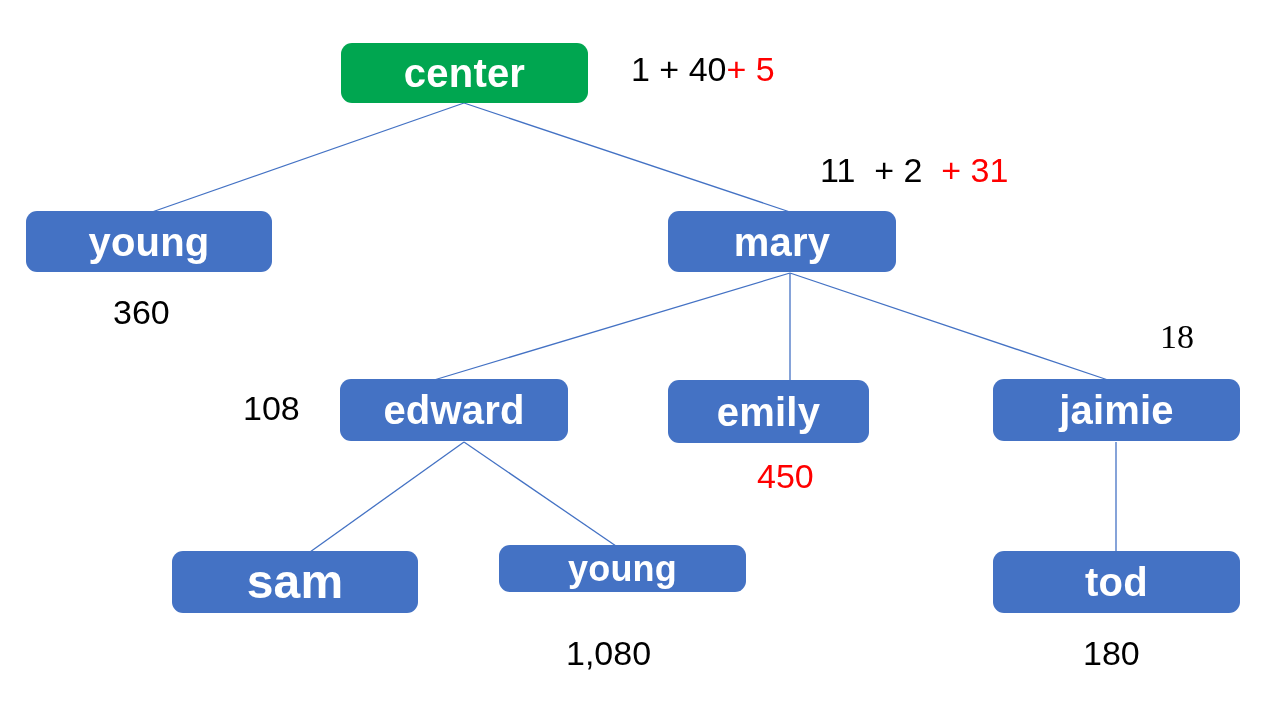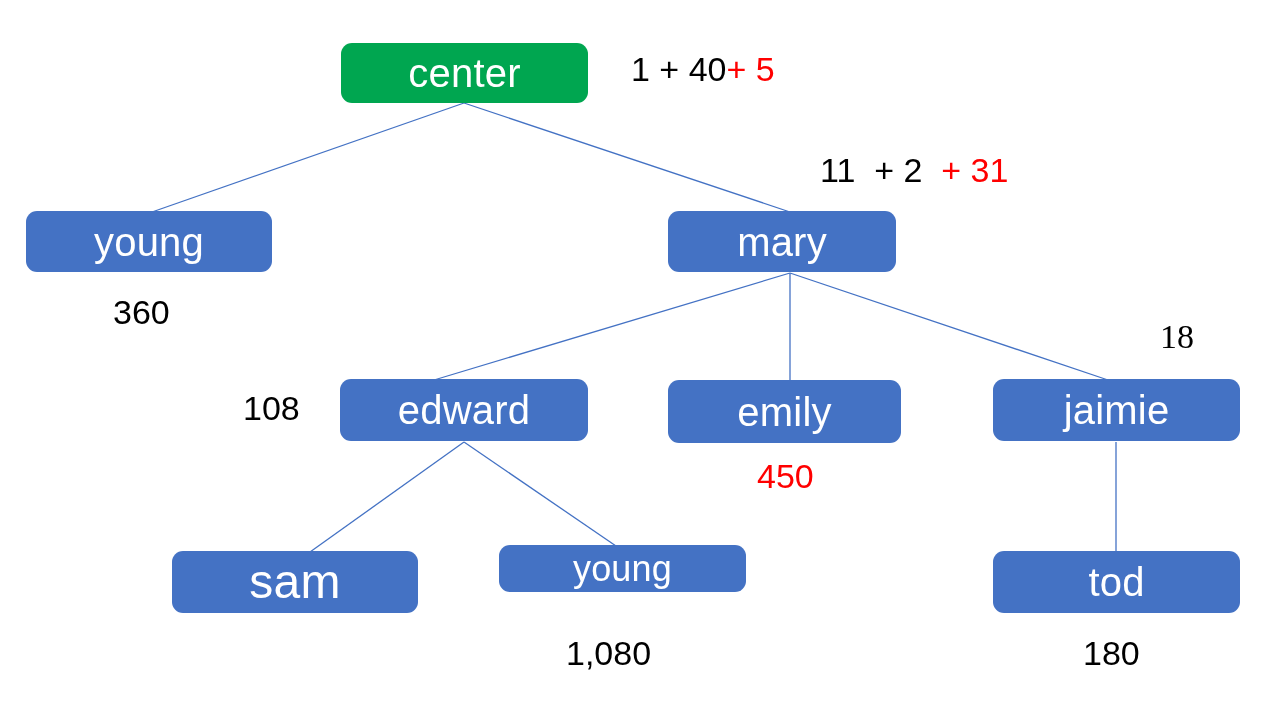--- a/index.html
+++ b/index.html
@@ -25,21 +25,21 @@
     height: 708px;
   }
   .node {
     position: absolute;
     box-sizing: border-box;
     border-radius: 11px;
     display: flex;
     align-items: center;
     justify-content: center;
     color: #ffffff;
-    font-weight: 400;
+    font-weight: 700;
     letter-spacing: 0.2px;
     line-height: 1;
     z-index: 2;
   }
   .node-blue { background: #4472C4; }
   .node-green { background: #00A650; }
   .annot {
     position: absolute;
     white-space: pre;
     line-height: 1;
@@ -59,22 +59,22 @@
       <line x1="790" y1="273" x2="790" y2="381" stroke="#4472C4" stroke-width="1.3"></line>
       <line x1="790" y1="273" x2="1108" y2="380" stroke="#4472C4" stroke-width="1.3"></line>
       <line x1="464" y1="442" x2="310" y2="552" stroke="#4472C4" stroke-width="1.3"></line>
       <line x1="464" y1="442" x2="616" y2="546" stroke="#4472C4" stroke-width="1.3"></line>
       <line x1="1116" y1="442" x2="1116" y2="552" stroke="#4472C4" stroke-width="1.3"></line>
     </svg>
   <div id="node-layer">
       <div class="node node-green" style="left: 341px; top: 43px; width: 247px; height: 60px; font-size: 40px;">center</div>
       <div class="node node-blue" style="left: 26px; top: 211px; width: 246px; height: 61px; font-size: 40px;">young</div>
       <div class="node node-blue" style="left: 668px; top: 211px; width: 228px; height: 61px; font-size: 40px;">mary</div>
-      <div class="node node-blue" style="left: 340px; top: 379px; width: 248px; height: 62px; font-size: 40px;">edward</div>
-      <div class="node node-blue" style="left: 668px; top: 380px; width: 233px; height: 63px; font-size: 40px;">emily</div>
+      <div class="node node-blue" style="left: 340px; top: 379px; width: 228px; height: 62px; font-size: 40px;">edward</div>
+      <div class="node node-blue" style="left: 668px; top: 380px; width: 201px; height: 63px; font-size: 40px;">emily</div>
       <div class="node node-blue" style="left: 993px; top: 379px; width: 247px; height: 62px; font-size: 40px;">jaimie</div>
       <div class="node node-blue" style="left: 172px; top: 551px; width: 246px; height: 62px; font-size: 48px;">sam</div>
       <div class="node node-blue" style="left: 499px; top: 545px; width: 247px; height: 47px; font-size: 36px;">young</div>
       <div class="node node-blue" style="left: 993px; top: 551px; width: 247px; height: 62px; font-size: 40px;">tod</div>
     </div>
   <div id="annot-layer">
       <div class="annot" style="left: 631px; top: 52px; font-size: 34px;"><span>1 + 40</span><span class="seg-red">+ 5</span></div>
       <div class="annot" style="left: 820px; top: 153px; font-size: 34px;"><span>11  + 2  </span><span class="seg-red">+ 31</span></div>
       <div class="annot" style="left: 113px; top: 295px; font-size: 34px;"><span>360</span></div>
       <div class="annot" style="left: 1160px; top: 320px; font-size: 34px; font-family: Liberation Serif, serif;"><span>18</span></div>

